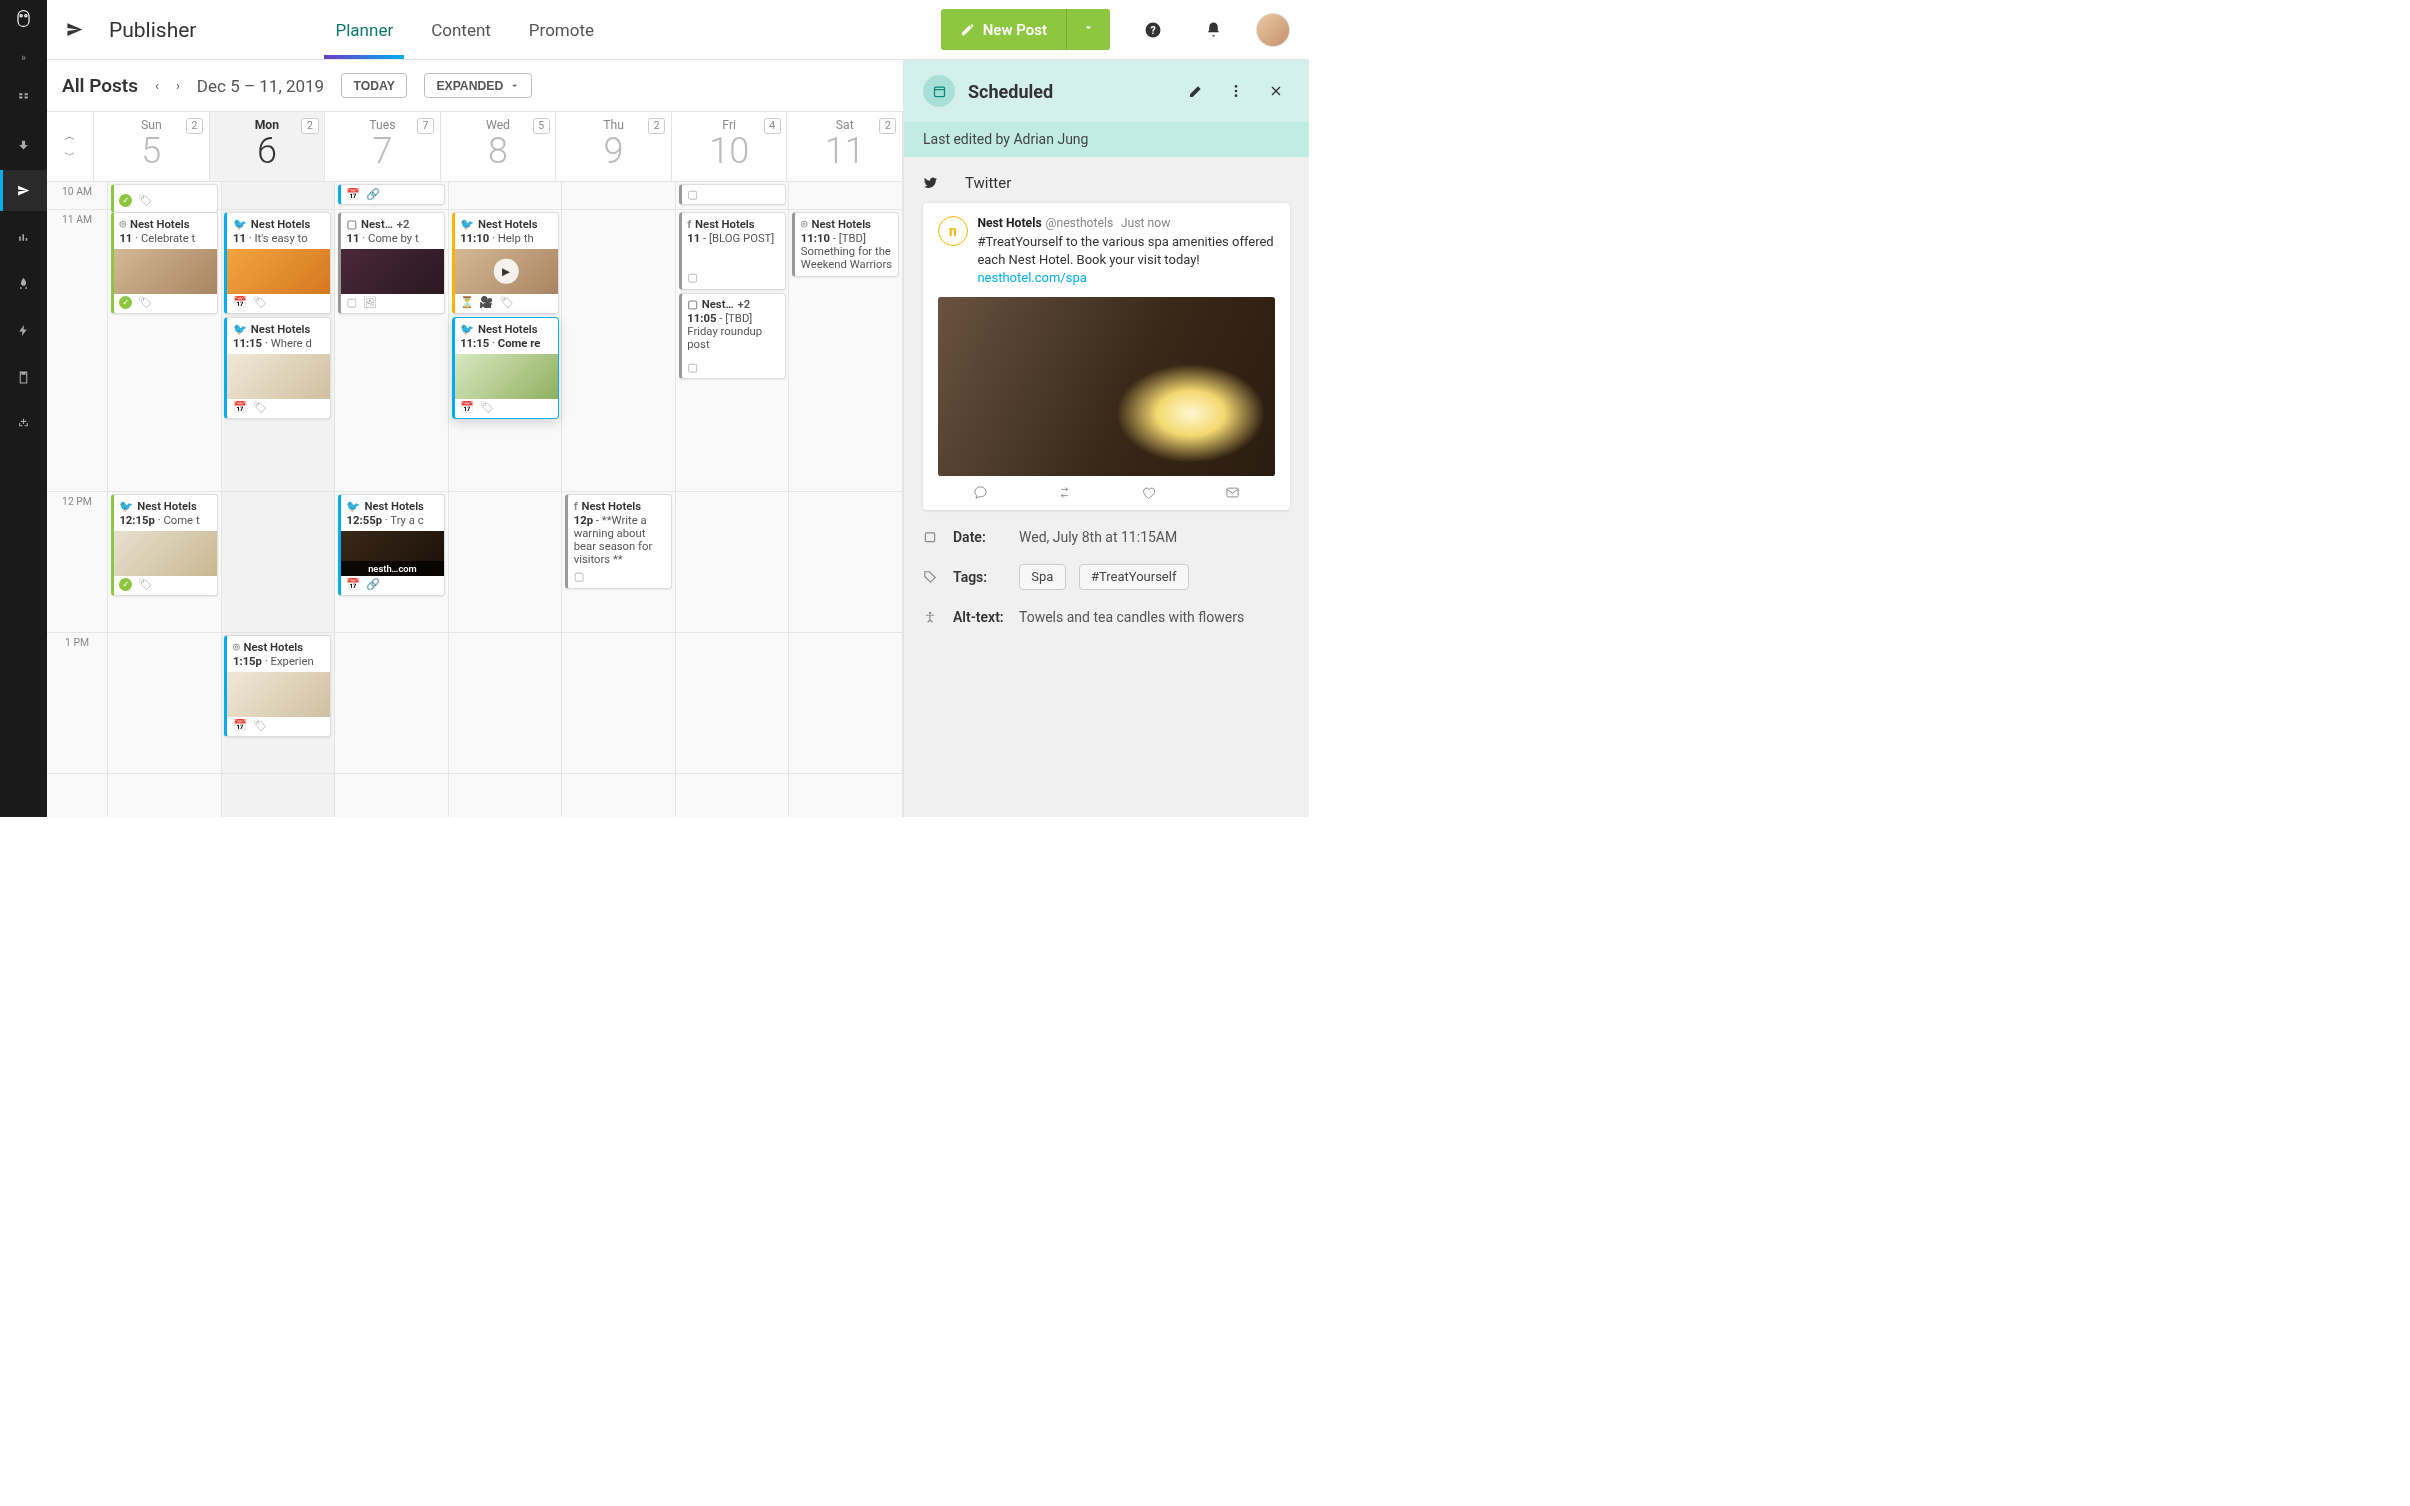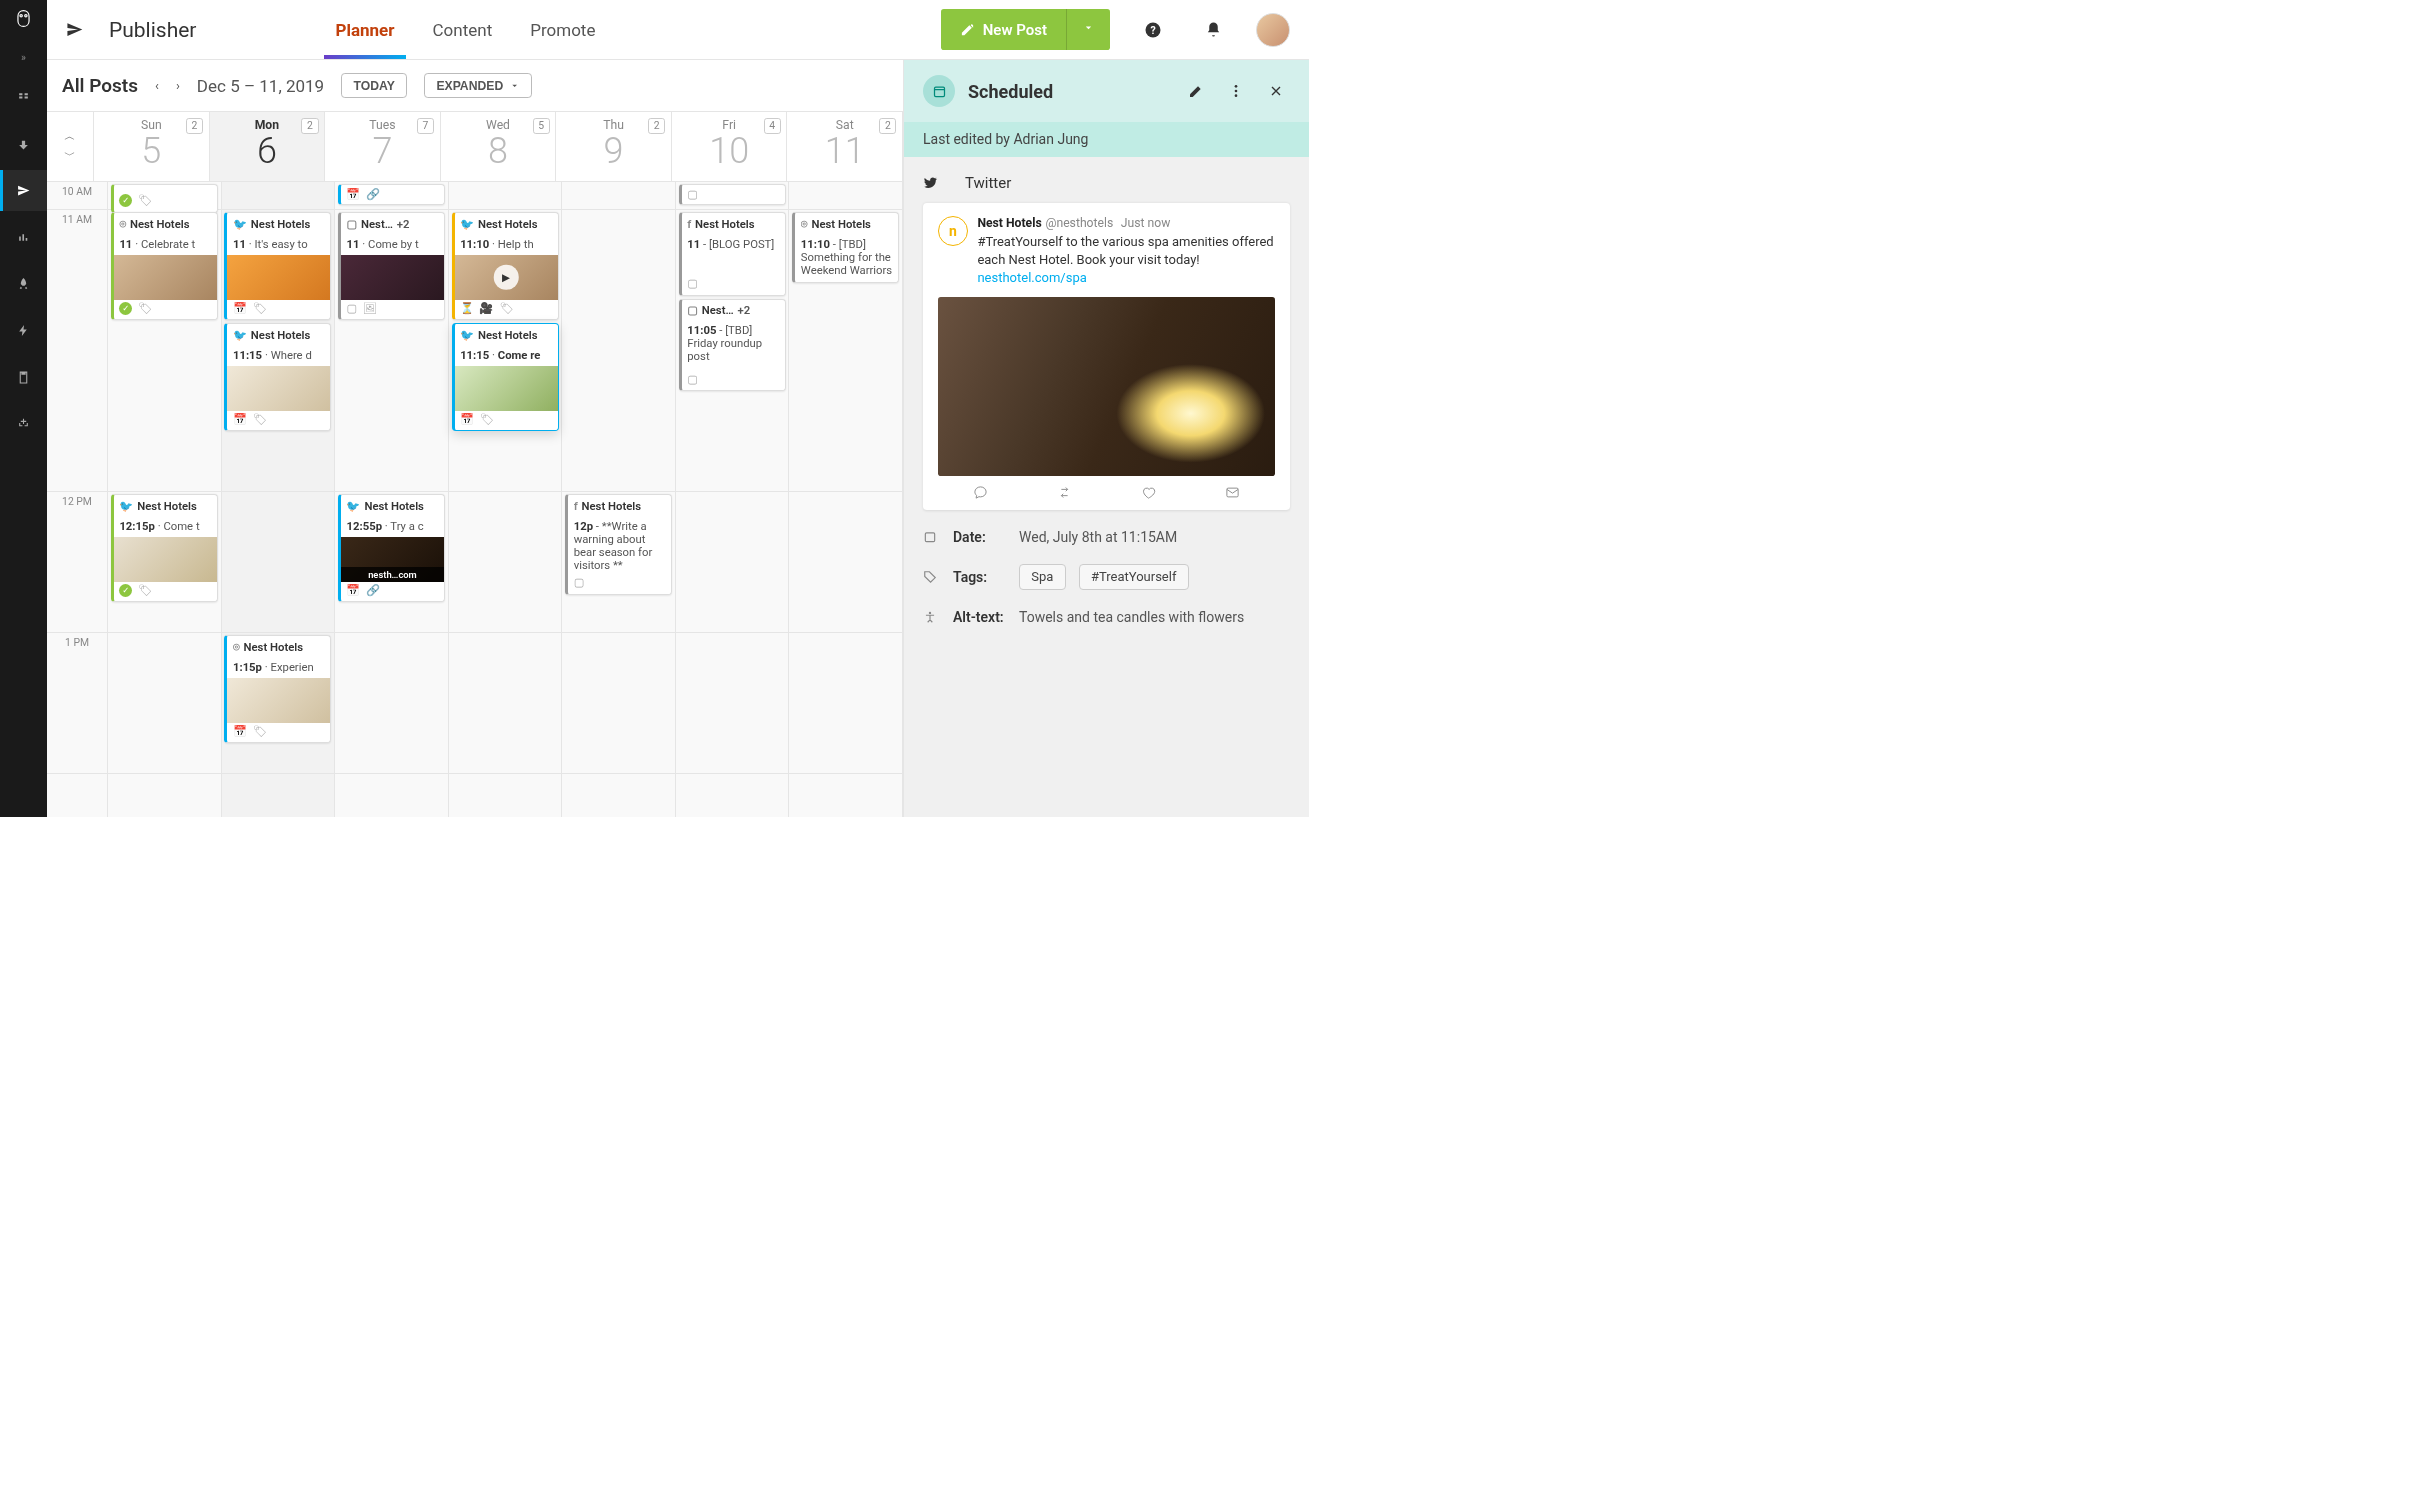--- a/index.html
+++ b/index.html
@@ -10,21 +10,21 @@
 .leftbar .item{width:47px;height:41px;display:flex;align-items:center;justify-content:center;color:#aaa;cursor:pointer;position:relative}
 .leftbar .item.active{color:#fff;background:#2a2a2a}
 .leftbar .item.active::before{content:"";position:absolute;left:0;top:0;bottom:0;width:2.8px;background:#00aeef}
 .leftbar .expand{color:#888;font-size:10.4px;margin:7.5px 0}
 .main{flex:1;display:flex;flex-direction:column}
 .topbar{height:60px;border-bottom:0.9px solid #e5e5e5;display:flex;align-items:center;padding:0 19px;gap:26px}
 .topbar .pubicon{color:#333;font-size:17px}
 .topbar .title{font-size:21px;font-weight:400;color:#333}
 .topbar .tabs{display:flex;gap:38px;margin-left:113px;align-self:stretch;align-items:center}
 .topbar .tab{font-size:17px;color:#555;cursor:pointer;height:100%;display:flex;align-items:center;position:relative}
-.topbar .tab.active{font-weight:700;color:#c2410c}
+.topbar .tab.active{font-weight:400;color:#0f766e}
 .topbar .tab.active::after{content:"";position:absolute;bottom:0;left:-11.3px;right:-11.3px;height:3.8px;background:linear-gradient(90deg,#6a3dc8,#00aeef)}
 .topbar .spacer{flex:1}
 .newpost{display:flex;background:#8dc63f;border-radius:2.8px;overflow:hidden;color:#fff;font-weight:600;font-size:15px}
 .newpost .btn{padding:11.3px 19px;display:flex;align-items:center;gap:7.5px;cursor:pointer}
 .newpost .drop{padding:11.3px 15px;border-left:0.9px solid rgba(0,0,0,.15);cursor:pointer}
 .topbar .icon{width:34px;height:34px;display:flex;align-items:center;justify-content:center;color:#333;font-size:17px;cursor:pointer}
 .avatar{width:34px;height:34px;border-radius:50%;background:linear-gradient(135deg,#e8c8a0,#c89070);border:1.9px solid #ddd}
 .content{flex:1;display:flex;overflow:hidden}
 .cal{flex:1;display:flex;flex-direction:column;background:#f9f9f9;border-right:0.9px solid #e5e5e5}
 .calhead{height:52px;display:flex;align-items:center;padding:0 15px;gap:17px;background:#fff;border-bottom:0.9px solid #e5e5e5}
@@ -52,21 +52,21 @@
 .grid .col .slot{height:141px;border-bottom:0.9px solid #e5e5e5;padding:2.8px}
 .grid .col .slot.first{height:28px}
 .grid .col.cur{background:#f2f2f2}
 .card{background:#fff;border:0.9px solid #ddd;border-radius:3.8px;border-left-width:3.8px;padding:4.7px 5.6px;font-size:11.3px;box-shadow:0 0.9px 1.9px rgba(0,0,0,.08);margin-bottom:2.8px;overflow:hidden}
 .card.sent{border-left-color:#8dc63f}
 .card.tw{border-left-color:#00aeef}
 .card.dr{border-left-color:#999}
 .card.sel{border:1.9px solid #00aeef;border-left-width:3.8px;box-shadow:0 3.8px 11.3px rgba(0,0,0,.15)}
 .card .hdr{display:flex;align-items:center;gap:3.8px;font-weight:600;color:#333;white-space:nowrap;overflow:hidden}
 .card .hdr .ic{color:#888;font-size:11.3px;flex-shrink:0}
-.card .meta{color:#555;font-size:11.3px;white-space:nowrap;overflow:hidden;text-overflow:ellipsis;margin-top:7px}
+.card .meta{color:#555;font-size:11.3px;white-space:nowrap;overflow:hidden;text-overflow:ellipsis;margin-top:1px}
 .card .meta b{color:#333}
 .card .thumb{margin:3.8px -5.6px -1.9px;height:45px;background:linear-gradient(135deg,#d4b896,#a88560);position:relative}
 .card .thumb.drink{background:linear-gradient(135deg,#f4a340,#d47820)}
 .card .thumb.wine{background:linear-gradient(135deg,#4a2838,#2a1820)}
 .card .thumb.bed{background:linear-gradient(135deg,#f0e8d8,#d0c0a0)}
 .card .thumb.lime{background:linear-gradient(135deg,#d8e8c0,#90b060)}
 .card .thumb.cuc{background:linear-gradient(135deg,#e8e0d0,#c8b890)}
 .card .thumb.dark{background:linear-gradient(135deg,#3a2818,#1a1008)}
 .card .thumb .play{position:absolute;top:50%;left:50%;transform:translate(-50%,-50%);width:24.5px;height:24.5px;border-radius:50%;background:rgba(255,255,255,.85);display:flex;align-items:center;justify-content:center;color:#333;font-size:10.4px}
 .card .thumb .overlay{position:absolute;bottom:0;left:0;right:0;background:rgba(0,0,0,.75);color:#fff;font-size:9.4px;padding:1.9px 4.7px;text-align:center;font-weight:600}

